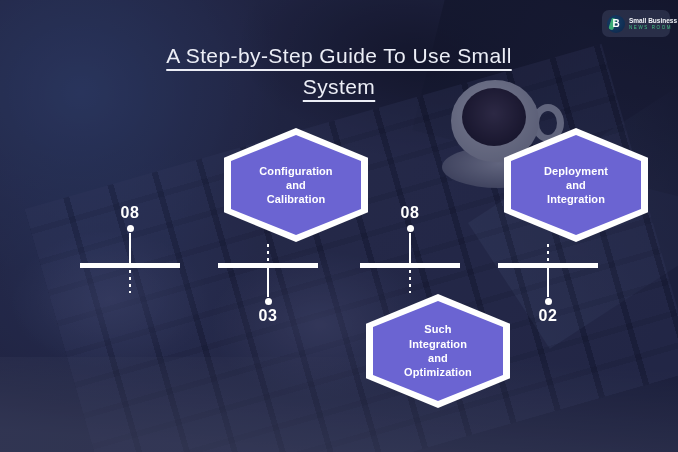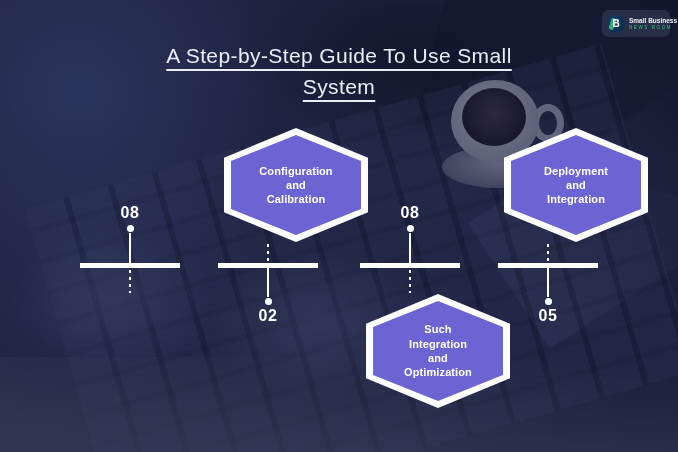--- a/index.html
+++ b/index.html
@@ -141,21 +141,21 @@
         <div class="hex-inner">
           <span class="hex-label">Configuration
 and
 Calibration</span>
         </div>
       </div>
       <div class="line dashed"></div>
       <div class="bar"></div>
       <div class="line solid"></div>
       <div class="dot"></div>
-      <div class="step-number">02</div>
+      <div class="step-number">03</div>
     </div>
 
     <div class="step-col col3 num-top">
       <div class="step-number">08</div>
       <div class="dot"></div>
       <div class="line solid"></div>
       <div class="bar"></div>
       <div class="line dashed"></div>
       <div class="hex">
         <div class="hex-inner">
@@ -172,17 +172,17 @@
         <div class="hex-inner">
           <span class="hex-label">Deployment
 and
 Integration</span>
         </div>
       </div>
       <div class="line dashed"></div>
       <div class="bar"></div>
       <div class="line solid"></div>
       <div class="dot"></div>
-      <div class="step-number">05</div>
+      <div class="step-number">02</div>
     </div>
 
   </div>
 </div>
 
 </body></html>

